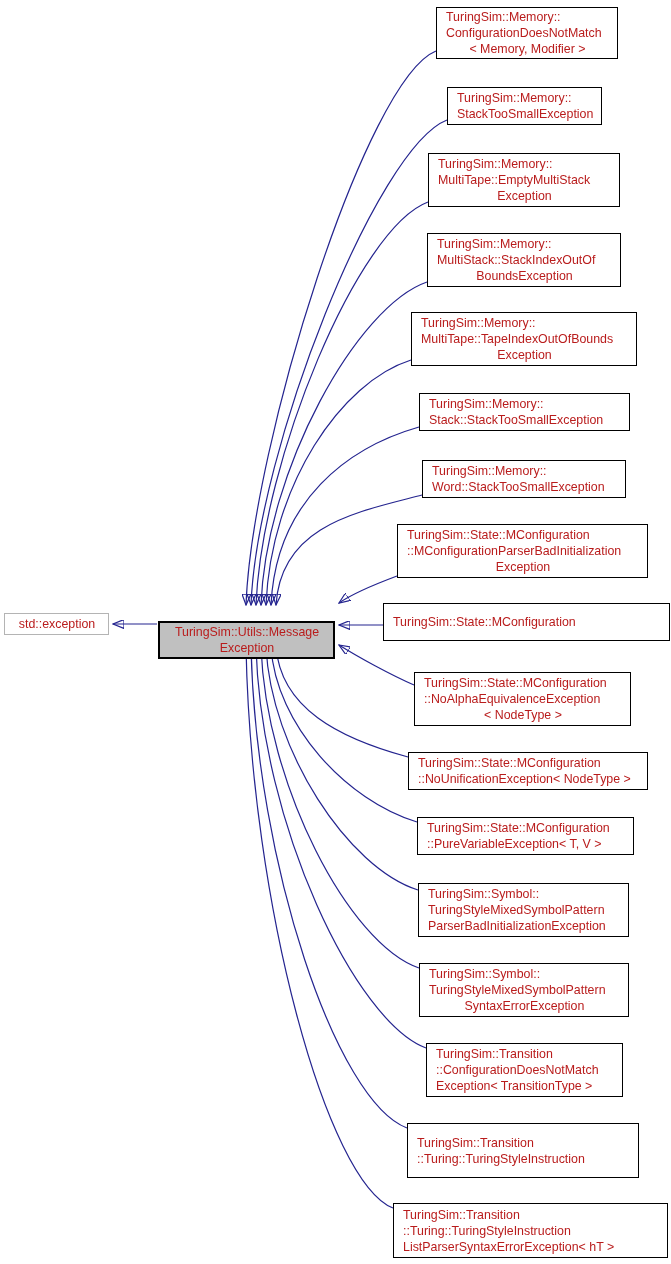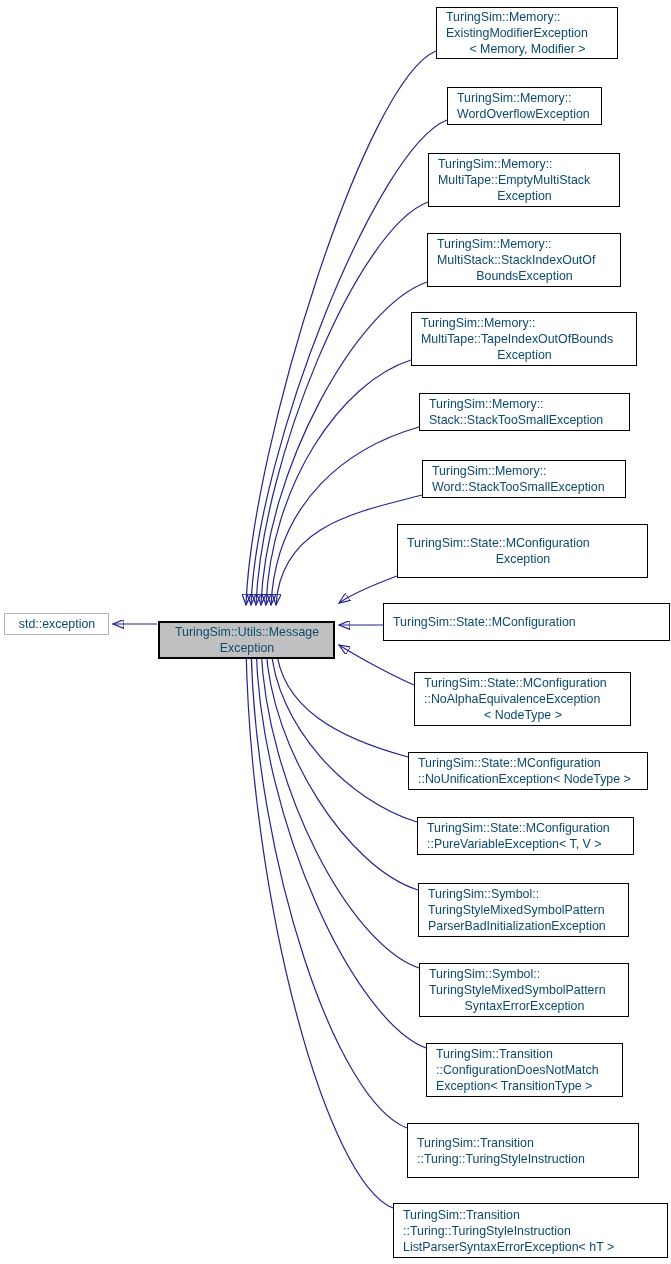--- a/index.html
+++ b/index.html
@@ -21,21 +21,21 @@
     position: absolute;
     box-sizing: border-box;
     background: #ffffff;
     border: 1px solid #000000;
     padding: 1px 8px 1px 9px;
     display: flex;
     flex-direction: column;
     justify-content: center;
     font-size: 12.4px;
     line-height: 16px;
-    color: #0c4a6e;
+    color: #b91c1c;
     white-space: nowrap;
     cursor: pointer;
   }
   .node .ln { text-align: left; }
   .node .ln.c { text-align: center; }
   .node.central {
     background: #c0c0c0;
     border: 2px solid #000000;
     cursor: default;
   }
@@ -81,27 +81,27 @@
     <div class="ln">std::exception</div>
   </div>
 
   <div class="node central" style="left:158px; top:605px; width:177px; height:38px;margin-top:16px;">
     <div class="ln">TuringSim::Utils::Message</div>
     <div class="ln">Exception</div>
   </div>
 
   <div class="node" style="left:436px; top:7px; width:182px; height:52px;">
     <div class="ln">TuringSim::Memory::</div>
-    <div class="ln">ExistingModifierException</div>
+    <div class="ln">ConfigurationDoesNotMatch</div>
     <div class="ln c">&lt; Memory, Modifier &gt;</div>
   </div>
 
   <div class="node" style="left:447px; top:87px; width:155px; height:38px;">
     <div class="ln">TuringSim::Memory::</div>
-    <div class="ln">WordOverflowException</div>
+    <div class="ln">StackTooSmallException</div>
   </div>
 
   <div class="node" style="left:428px; top:153px; width:192px; height:54px;">
     <div class="ln">TuringSim::Memory::</div>
     <div class="ln">MultiTape::EmptyMultiStack</div>
     <div class="ln c">Exception</div>
   </div>
 
   <div class="node" style="left:427px; top:233px; width:194px; height:54px;">
     <div class="ln">TuringSim::Memory::</div>
@@ -120,20 +120,21 @@
     <div class="ln">Stack::StackTooSmallException</div>
   </div>
 
   <div class="node" style="left:422px; top:460px; width:204px; height:38px;">
     <div class="ln">TuringSim::Memory::</div>
     <div class="ln">Word::StackTooSmallException</div>
   </div>
 
   <div class="node" style="left:397px; top:524px; width:251px; height:54px;">
     <div class="ln">TuringSim::State::MConfiguration</div>
+    <div class="ln">::MConfigurationParserBadInitialization</div>
     <div class="ln c">Exception</div>
   </div>
 
   <div class="node" style="left:383px; top:603px; width:287px; height:38px;">
     <div class="ln">TuringSim::State::MConfiguration</div>
   </div>
 
   <div class="node" style="left:414px; top:672px; width:217px; height:54px;">
     <div class="ln">TuringSim::State::MConfiguration</div>
     <div class="ln">::NoAlphaEquivalenceException</div>

